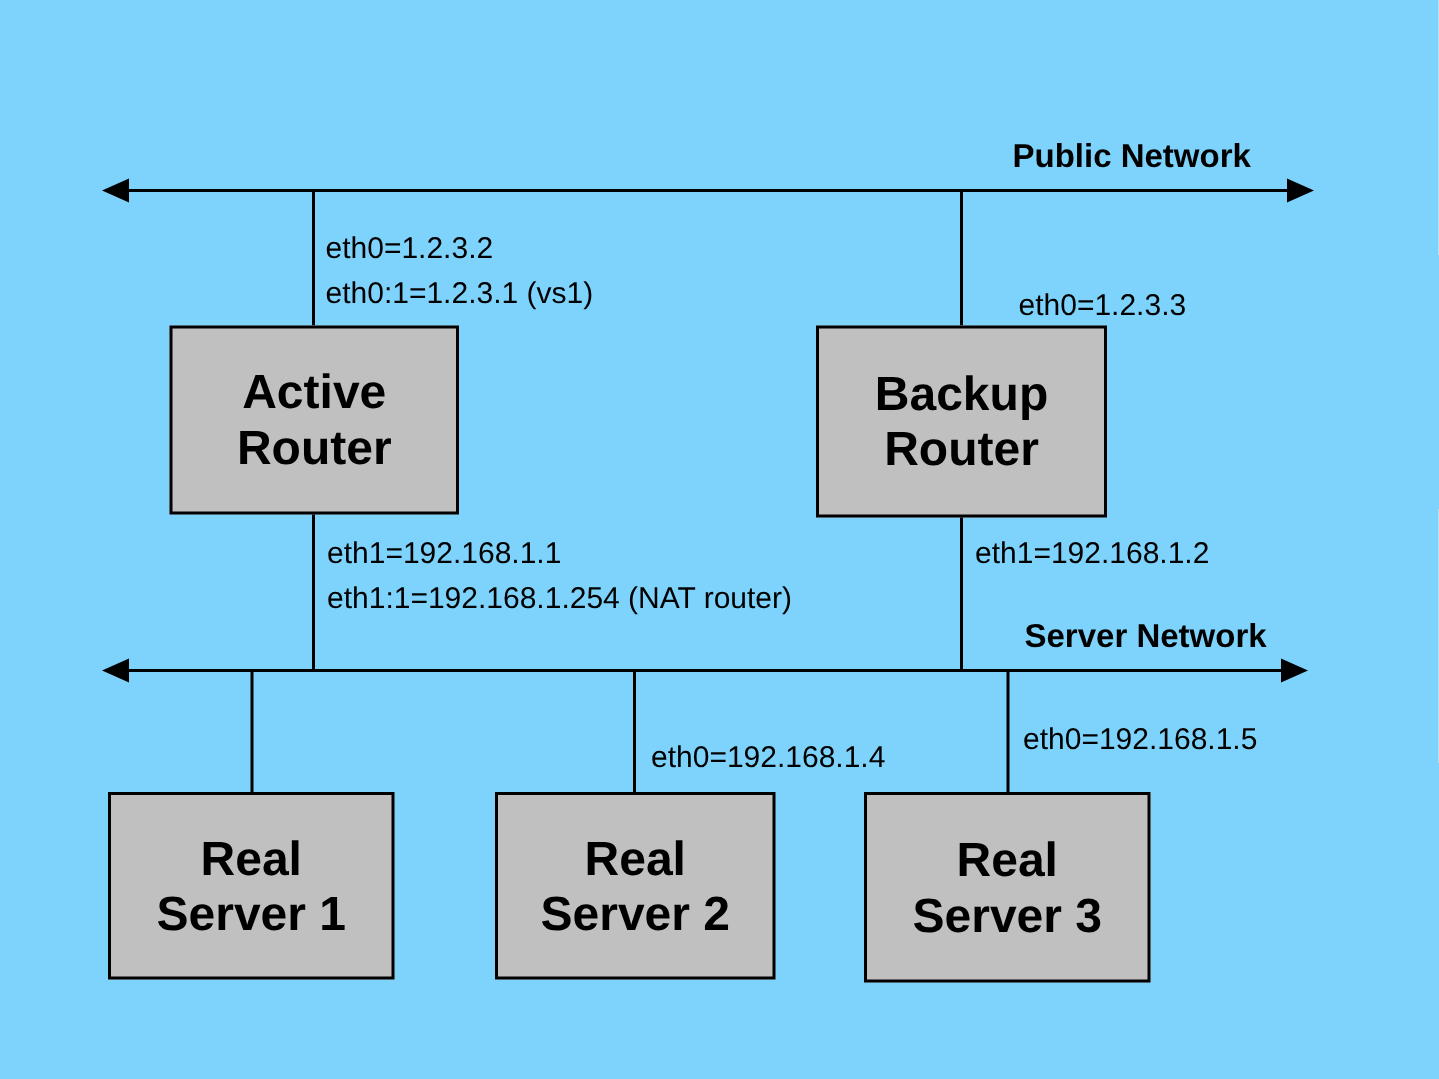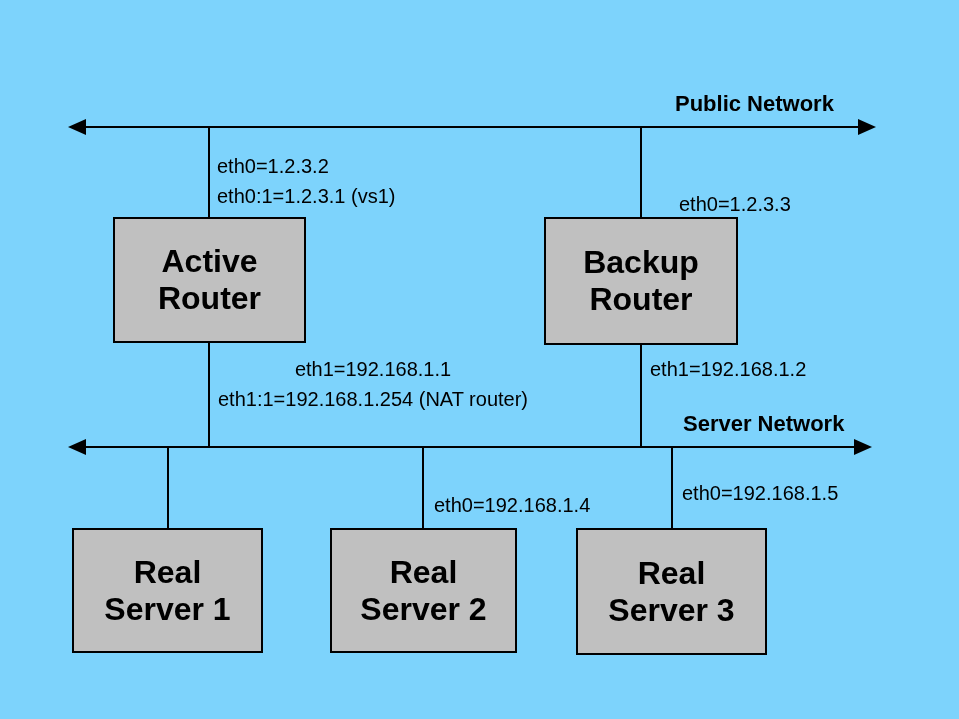--- a/index.html
+++ b/index.html
@@ -60,21 +60,21 @@
   #node-active{left:113px;top:217px;width:189px;height:122px;}
   #node-backup{left:544px;top:217px;width:190px;height:124px;}
   #node-rs1{left:72px;top:528px;width:187px;height:121px;}
   #node-rs2{left:330px;top:528px;width:183px;height:121px;}
   #node-rs3{left:576px;top:528px;width:187px;height:123px;}
 
   #lbl-public-net{left:675px;top:91px;}
   #lbl-private-net{left:683px;top:411px;}
   #lbl-active-public{left:217px;top:151px;}
   #lbl-backup-public{left:647px;top:189px;margin-left:32px;}
-  #lbl-active-private{left:218px;top:354px;text-align:center;}
+  #lbl-active-private{left:218px;top:354px;}
   #lbl-backup-private{left:650px;top:354px;}
   #lbl-rs1{left:178px;top:490px;}
   #lbl-rs2{left:434px;top:490px;}
   #lbl-rs3{left:682px;top:478px;}
 </style>
 </head>
 <body>
 
 <div class="canvas">
 

